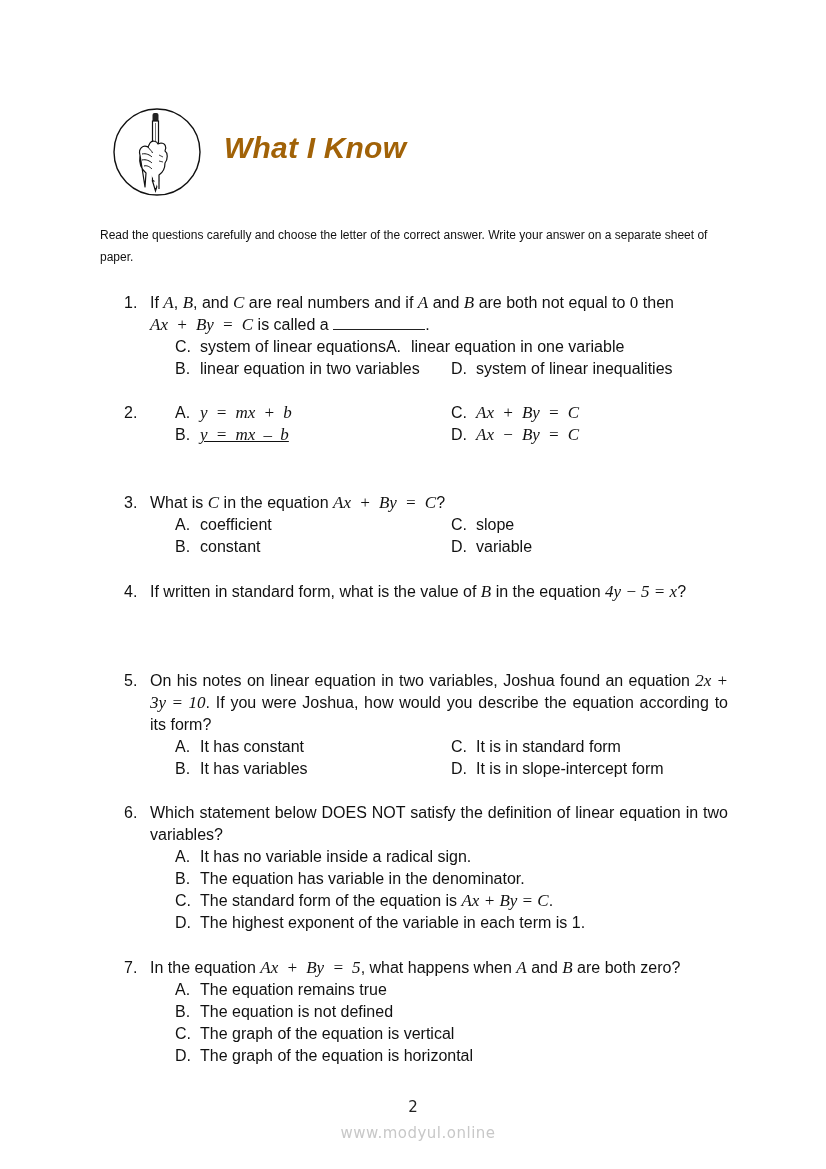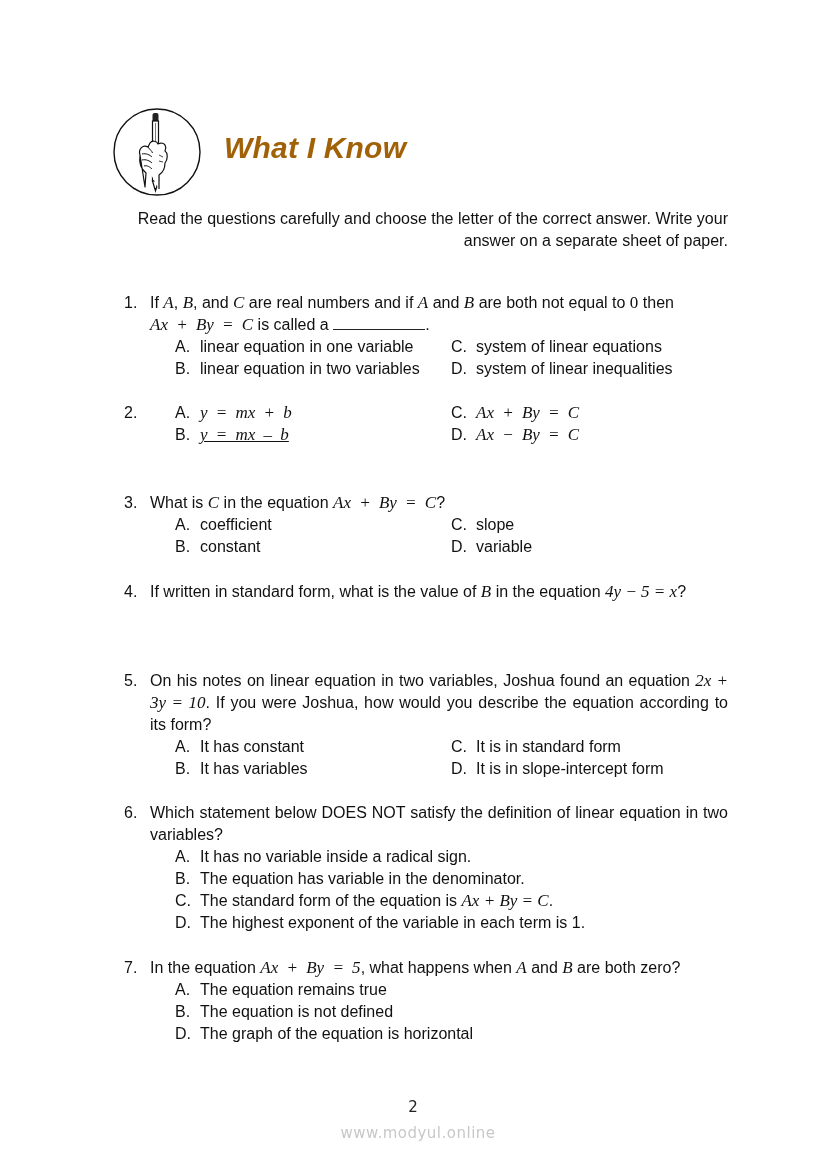--- a/index.html
+++ b/index.html
@@ -3,22 +3,22 @@
   <meta charset="utf-8">
   <style>
     html, body { margin: 0; padding: 0; background: #ffffff; }
     body { width: 826px; height: 1169px; position: relative; overflow: hidden;
            font-family: "Liberation Sans", sans-serif; color: #111; }
     .page { position: absolute; left: 0; top: 0; width: 826px; height: 1169px; }
     .header { position: absolute; left: 112px; top: 106px; height: 92px; display: flex; align-items: center; }
     .icon-circle { width: 90px; height: 90px; }
     .title { position: absolute; left: 112px; top: 131px; font-size: 30px; font-weight: bold;
              font-style: italic; color: #a16207; letter-spacing: 0.2px; white-space: nowrap; }
-    .instructions { position: absolute; left: 100px; top: 208px; width: 628px; font-size: 16px;
-                    line-height: 22px; text-align: right; }
+    .instructions { position: absolute; left: 100px; top: 224px; width: 628px; font-size: 12px;
+                    line-height: 22px; }
     .m { font-family: "Liberation Serif", serif; font-style: italic; font-size: 17px; }
     .mn { font-family: "Liberation Serif", serif; font-size: 17px; }
     .q { position: absolute; left: 124px; width: 604px; font-size: 16px; line-height: 22px; }
     .qnum { position: absolute; left: 0; top: 0; }
     .qtext { margin-left: 26px; text-align: justify; }
     .opts { margin-left: 51px; position: relative; }
     .opt-row { display: flex; height: 22px; }
     .opt { white-space: nowrap; }
     .col1 { width: 276px; }
     .opt .lt { display: inline-block; width: 25px; }
@@ -53,22 +53,22 @@
   </div>
   <div class="title" style="left:224px;">What I Know</div>
 
   <div class="instructions">Read the questions carefully and choose the letter of the correct answer. Write your answer on a separate sheet of paper.</div>
 
   <div class="q" style="top:292px;">
     <span class="qnum">1.</span>
     <div class="qtext"><span>If </span><span class="m">A</span><span>, </span><span class="m">B</span><span>, and </span><span class="m">C</span><span> are real numbers and if </span><span class="m">A</span><span> and </span><span class="m">B</span><span> are both not equal to </span><span class="mn">0</span><span> then</span><br><span class="m" style="word-spacing:4px;">Ax + By = C</span><span> is called a </span><span class="blank"></span><span>.</span></div>
     <div class="opts">
       <div class="opt-row">
+        <div class="opt"><span class="lt">C.</span><span>system of linear equations</span></div>
         <div class="opt col1"><span class="lt">A.</span><span>linear equation in one variable</span></div>
-        <div class="opt"><span class="lt">C.</span><span>system of linear equations</span></div>
       </div>
       <div class="opt-row">
         <div class="opt col1"><span class="lt">B.</span><span>linear equation in two variables</span></div>
         <div class="opt"><span class="lt">D.</span><span>system of linear inequalities</span></div>
       </div>
     </div>
   </div>
 
   <div class="q" style="top:402px;">
     <span class="qnum">2.</span>
@@ -142,20 +142,23 @@
     <span class="qnum">7.</span>
     <div class="qtext"><span>In the equation </span><span class="m" style="word-spacing:4px;">Ax + By = 5</span><span>, what happens when </span><span class="m">A</span><span> and </span><span class="m">B</span><span> are both zero?</span></div>
     <div class="opts">
       <div class="opt-row">
           <div class="opt"><span class="lt">A.</span><span>The equation remains true</span></div>
         </div>
       <div class="opt-row">
           <div class="opt"><span class="lt">B.</span><span>The equation is not defined</span></div>
         </div>
       <div class="opt-row">
+          <div class="opt"><span class="lt">C.</span><span>The graph of the equation is vertical</span></div>
+        </div>
+      <div class="opt-row">
           <div class="opt"><span class="lt">D.</span><span>The graph of the equation is horizontal</span></div>
         </div>
     </div>
   </div>
 
   <div class="footer-num">2</div>
   <div class="footer-url">www.modyul.online</div>
 </div>
 
 </body></html>

